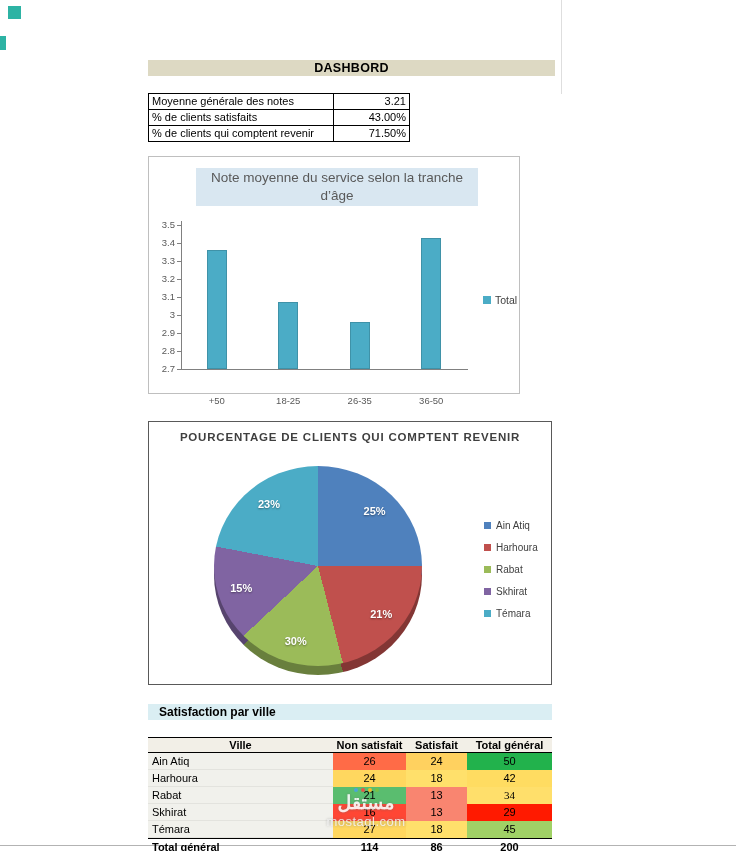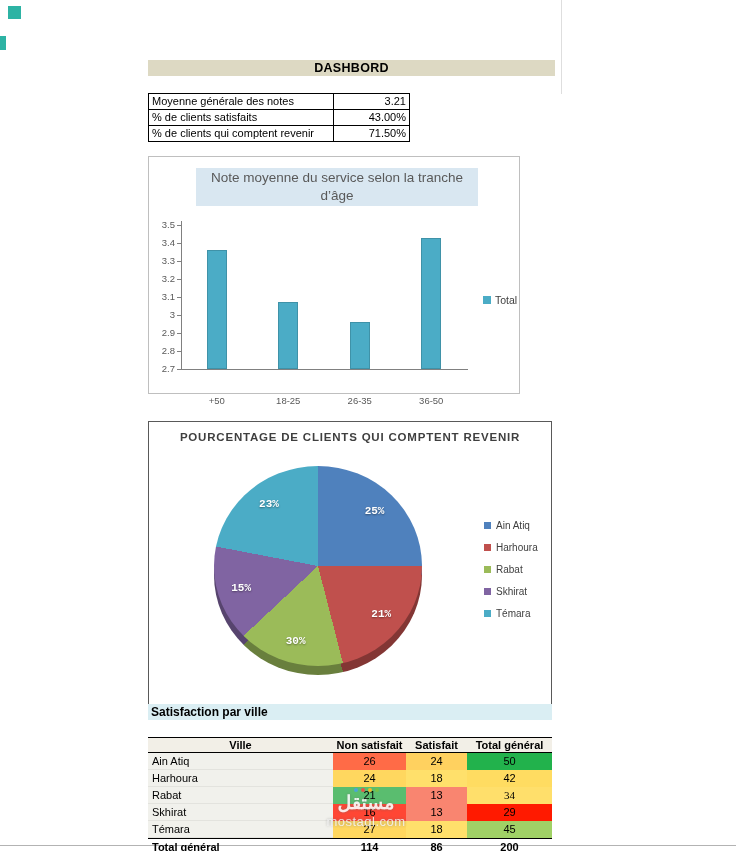--- a/index.html
+++ b/index.html
@@ -35,36 +35,36 @@
   .x-axis { position:absolute; left:32px; top:212px; width:287px; height:1px; background:#808080; }
   .ytick { position:absolute; left:0; width:26px; text-align:right; font-size:9.5px; line-height:10px; color:#595959; }
   .ytickmark { position:absolute; left:28px; width:4px; height:1px; background:#808080; }
   .bar { position:absolute; width:20px; border:1px solid rgba(0,0,0,0.15); }
   .xcat { position:absolute; top:217px; text-align:center; font-size:9.5px; color:#595959;margin-top:21px; }
   .bar-legend { position:absolute; left:334px; top:137px; display:flex; align-items:center; gap:4px; }
   .bar-legend-swatch { width:8px; height:8px; display:inline-block; }
   .bar-legend-label { font-size:10.5px; color:#404040; }
 
   
-  .pie-frame { position:absolute; left:148px; top:421px; width:404px; height:299px; background:#fff; border:1px solid #595959; }
+  .pie-frame { position:absolute; left:148px; top:421px; width:404px; height:264px; background:#fff; border:1px solid #595959; }
   .pie-title { position:absolute; top:9px; left:0; right:0; text-align:center; font-size:11.5px; font-weight:bold; letter-spacing:0.8px; color:#3f3f3f; }
-  .pie-area { position:absolute; inset:0;font-family:Liberation Mono, monospace; }
+  .pie-area { position:absolute; inset:0; }
   .pie-top, .pie-rim { position:absolute; left:65px; width:208px; height:200px; border-radius:50%; }
   .pie-top { top:44px; }
   .pie-rim { top:53px; filter:brightness(0.68); }
   .pie-label { position:absolute; transform:translate(-50%,-50%); color:#fff; font-size:11px; font-weight:bold; text-shadow:0 1px 2px rgba(0,0,0,0.4); }
   .pie-legend { position:absolute; left:335px; top:92px; }
   .pleg-row { display:flex; align-items:center; gap:5px; height:22px; }
   .pleg-sw { width:7px; height:7px; display:inline-block; }
   .pleg-tx { font-size:10px; color:#404040; }
 
   
   .sat-heading {
     position:absolute; left:148px; top:704px; width:404px; height:16px;
-    background:#DAEEF3; font-size:12px; font-weight:bold; line-height:16px; padding-left:3px;
+    background:#DAEEF3; font-size:12px; font-weight:bold; line-height:16px; padding-left:11px;
   }
   .sat-table { position:absolute; left:148px; top:737px; width:404px; }
   .sat-header { display:flex; height:16px; border-top:1px solid #000; border-bottom:1px solid #000; background:#F2EFE7; }
   .sh { font-size:11px; font-weight:bold; text-align:center; line-height:15px; }
   .c0 { width:185px; } .c1 { width:73px; } .c2 { width:61px; } .c3 { width:85px; }
   .srow { display:flex; height:17px; }
   .sc { font-size:11px; line-height:17px; }
   .ville { background:#F1F1EC; padding-left:4px; border-bottom:1px solid #e3e3de; }
   .center { text-align:center; }
   .sat-total { display:flex; height:17px; border-top:1px solid #000; font-weight:bold; }

